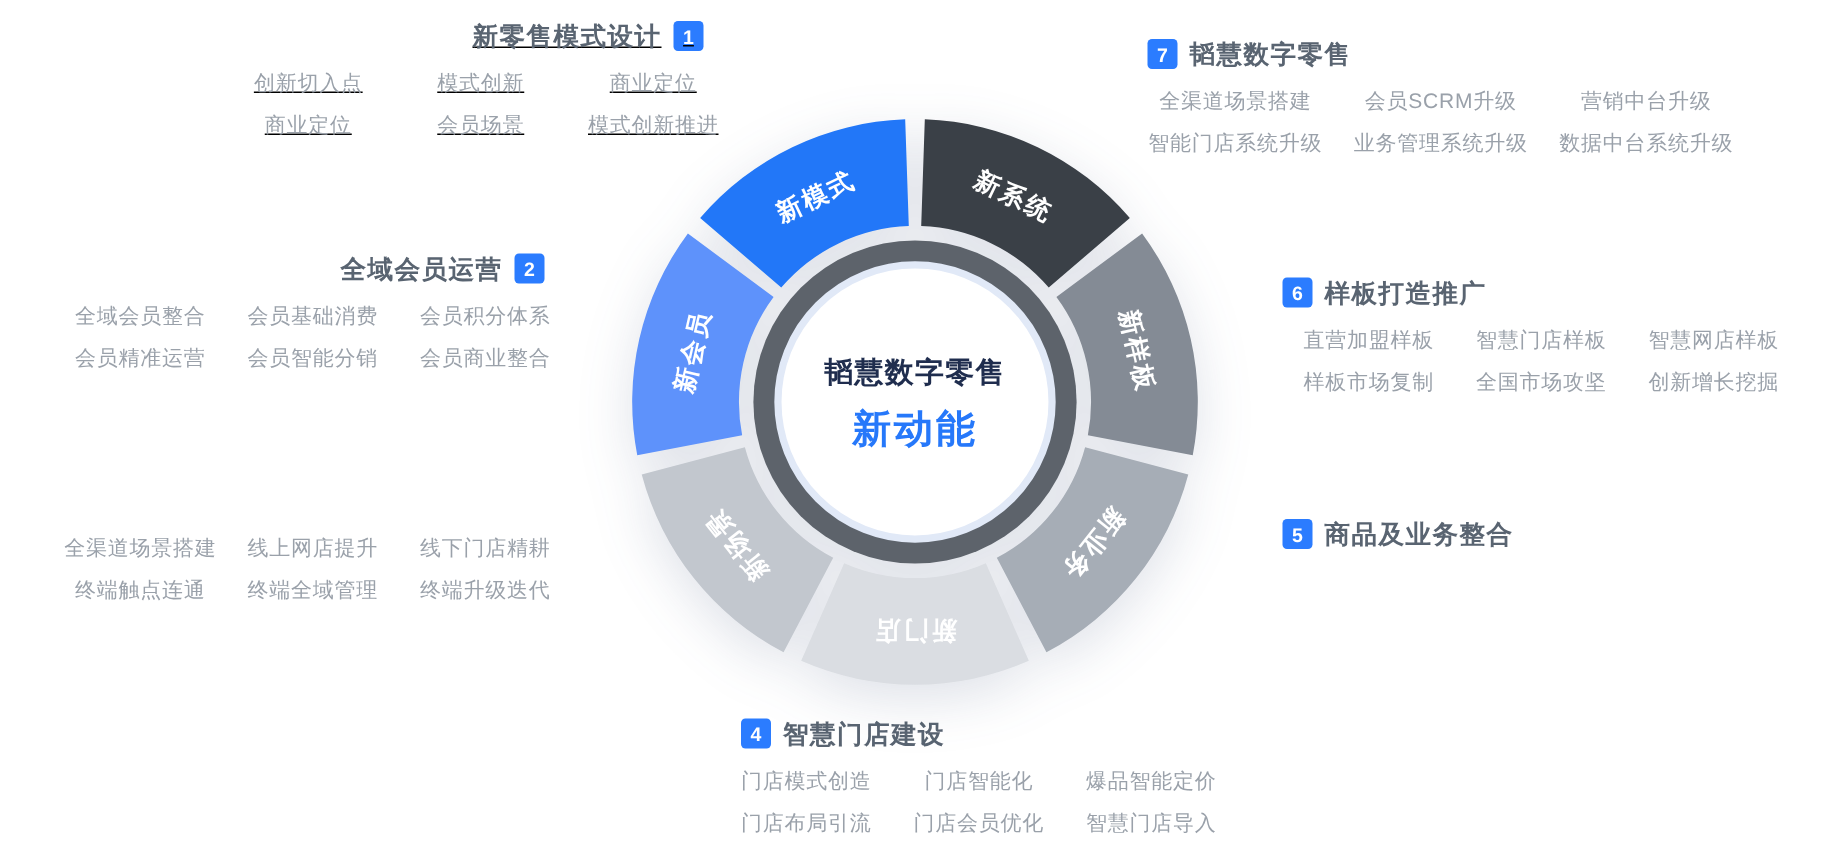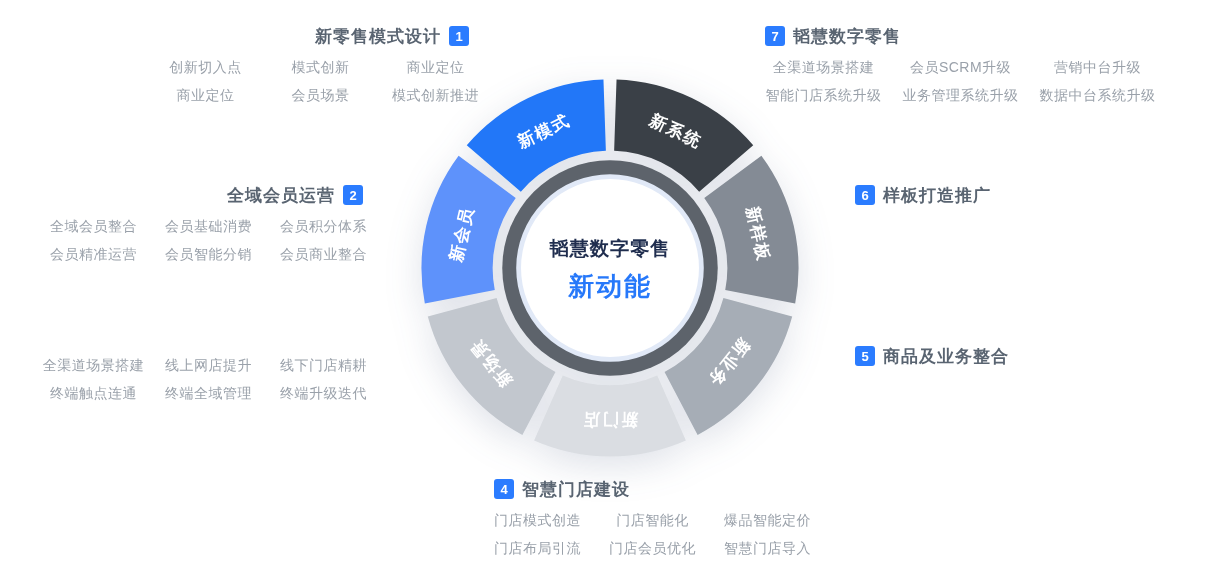--- a/index.html
+++ b/index.html
@@ -15,23 +15,23 @@
   .title-row.align-right{justify-content:flex-end;}
   .sec-title{font-size:17px;font-weight:bold;color:#59London6471;color:#596471;letter-spacing:1px;white-space:nowrap;}
   .badge{
     width:20px;height:20px;flex:0 0 20px;background:#2b7cff;color:#fff;
     border-radius:3px;font-size:13px;font-weight:bold;
     display:flex;align-items:center;justify-content:center;
   }
   .items{display:grid;grid-template-columns:repeat(3,115px);row-gap:10px;margin-top:12px;}
   .item{font-size:14px;color:#9aa1aa;text-align:center;white-space:nowrap;letter-spacing:.5px;}
 
-  .s1{left:148px;top:25px;}
+  .s1{left:148px;top:13px;text-decoration:underline;}
   .s1 .title-row{padding-right:24px;}
-  .s2{left:36px;top:184px;}
+  .s2{left:36px;top:168px;}
   .s2 .title-row{padding-right:18px;}
   .s3{left:36px;top:345px;}
   .s3 .title-row{padding-right:18px;}
   .s4{left:480px;top:478px;}
   .s4 .title-row{padding-left:14px;}
   .s5{left:855px;top:345px;}
   .s6{left:855px;top:184px;}
   .s7{left:755px;top:25px;width:415px;}
   .s7 .title-row{padding-left:10px;}
   .s7 .items{grid-template-columns:repeat(3,137px);}
@@ -112,20 +112,28 @@
       <span class="badge">5</span>
       <span class="sec-title">商品及业务整合</span>
     </div>
   </div>
 
   <div class="section s6">
     <div class="title-row">
       <span class="badge">6</span>
       <span class="sec-title">样板打造推广</span>
     </div>
+    <div class="items">
+      <span class="item">直营加盟样板</span>
+      <span class="item">智慧门店样板</span>
+      <span class="item">智慧网店样板</span>
+      <span class="item">样板市场复制</span>
+      <span class="item">全国市场攻坚</span>
+      <span class="item">创新增长挖掘</span>
+    </div>
   </div>
 
   <div class="section s7">
     <div class="title-row">
       <span class="badge">7</span>
       <span class="sec-title">韬慧数字零售</span>
     </div>
     <div class="items">
       <span class="item">全渠道场景搭建</span>
       <span class="item">会员SCRM升级</span>

